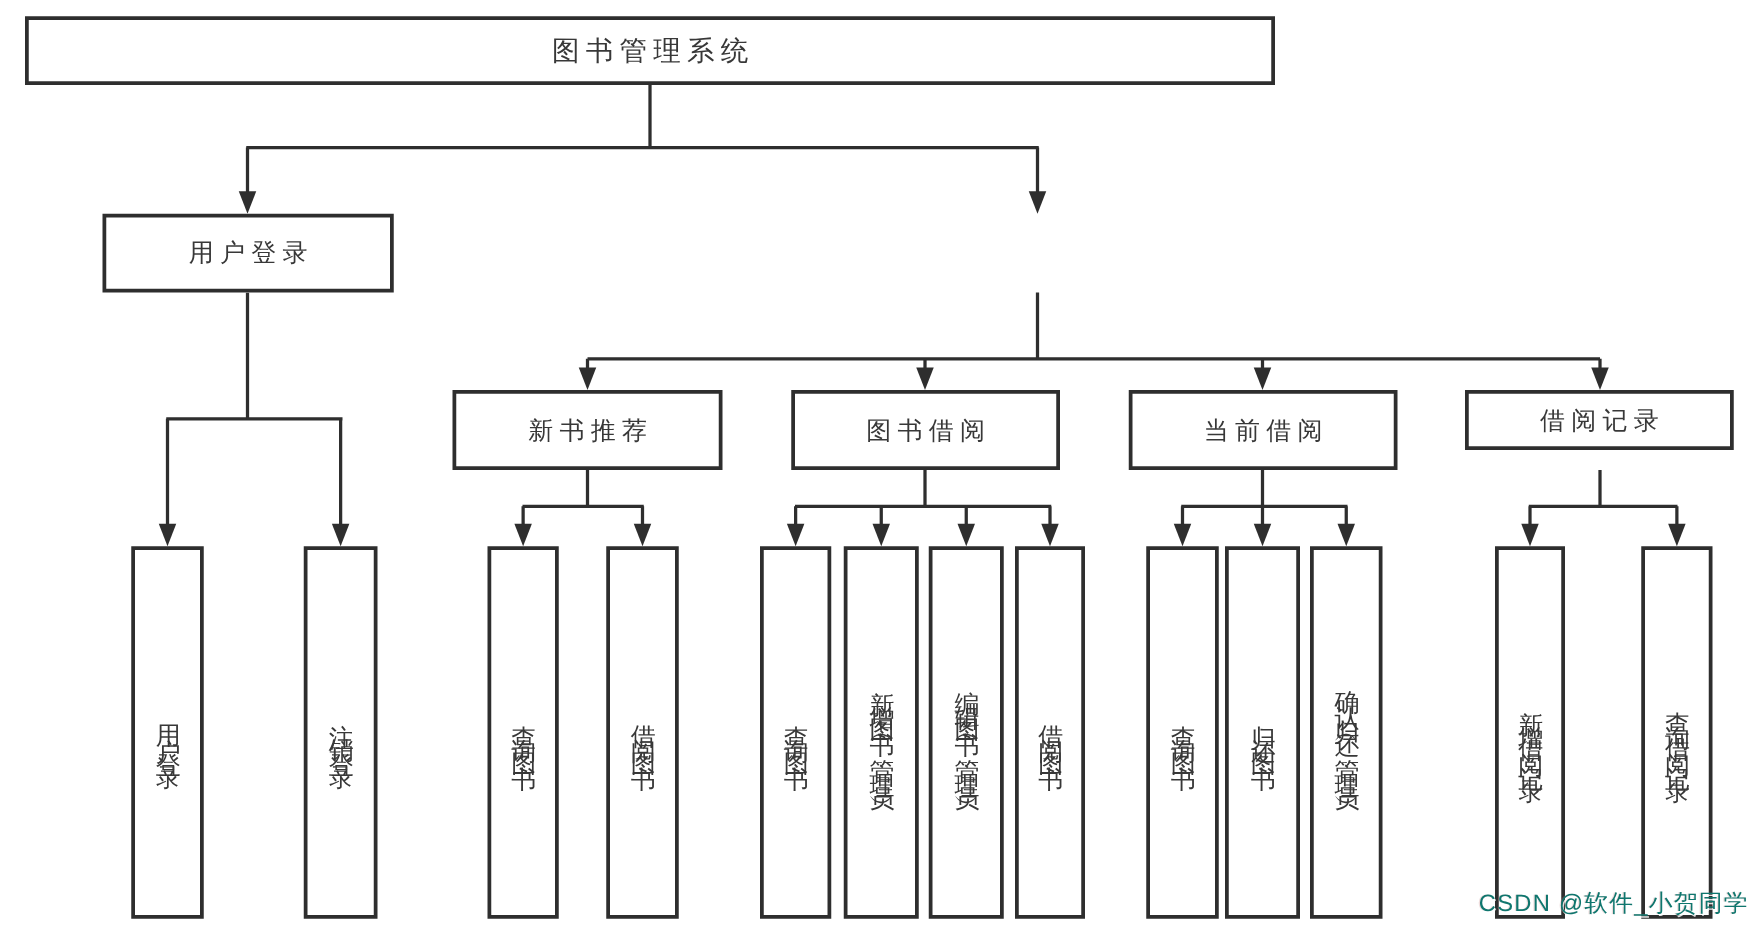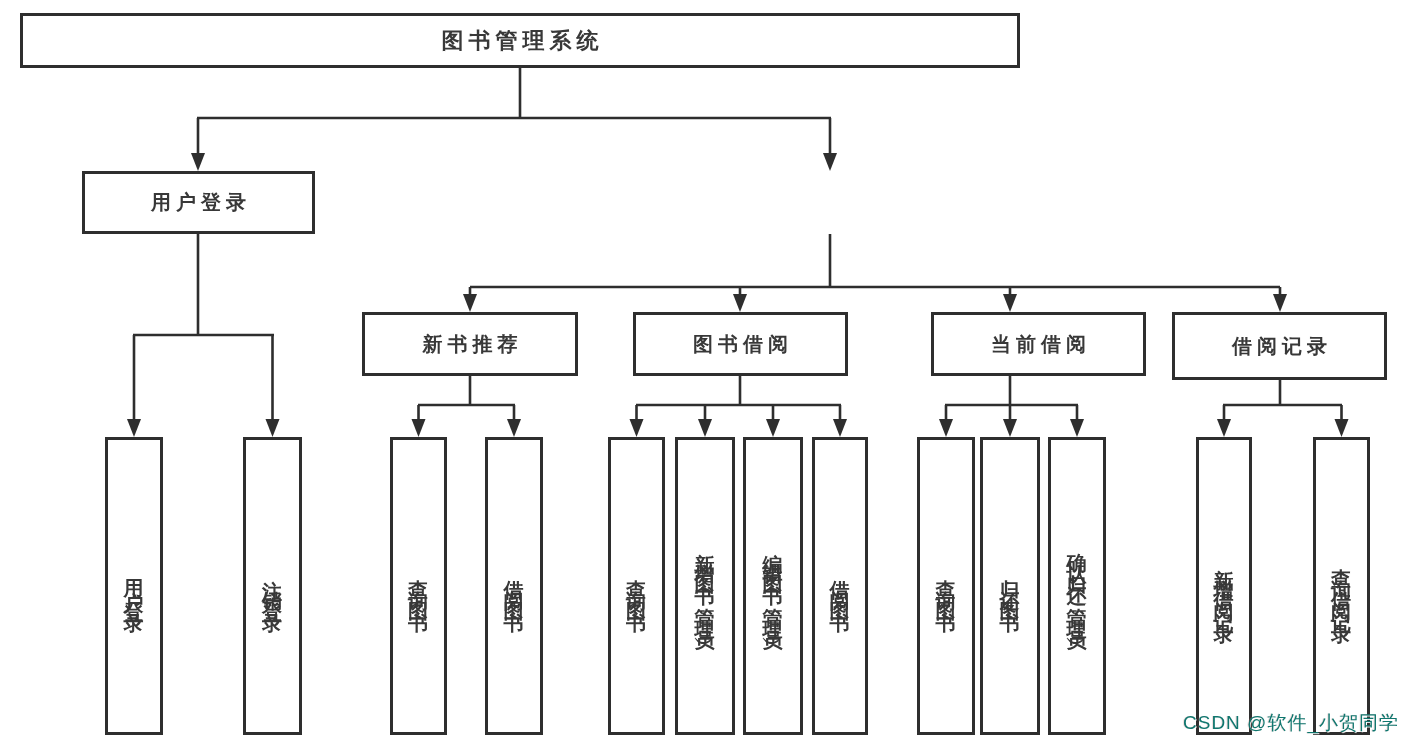--- a/index.html
+++ b/index.html
@@ -19,21 +19,20 @@
   .box {
     position: absolute;
     box-sizing: border-box;
     background: #ffffff;
     border: 3px solid #2e2e2e;
     display: flex;
     align-items: center;
     justify-content: center;
     color: #383838;
     text-align: center;
-    font-weight: bold;
   }
   .hlabel {
     font-size: 20px;
     letter-spacing: 5px;
     text-indent: 5px; 
     white-space: nowrap;
   }
   .root-label {
     font-size: 22px;
     letter-spacing: 5px;
@@ -102,22 +101,22 @@
       <polygon points="1334.5,419 1348.5,419 1341.5,437"></polygon>
     </g>
   </svg>
 
   <div class="box root-label" style="left:20px; top:13px; width:1000px; height:55px;">图书管理系统</div>
 
   <div class="box hlabel" style="left:82px; top:171px; width:233px; height:63px;">用户登录</div>
 
   <div class="box hlabel" style="left:633px; top:312px; width:215px; height:64px;">图书借阅</div>
   <div class="box hlabel" style="left:362px; top:312px; width:216px; height:64px;">新书推荐</div>
-  <div class="box hlabel" style="left:903px; top:312px; width:215px; height:64px;margin-left:28px;">当前借阅</div>
-  <div class="box hlabel" style="left:1172px; top:312px; width:215px; height:68px;">借阅记录</div>
+  <div class="box hlabel" style="left:903px; top:312px; width:215px; height:64px;">当前借阅</div>
+  <div class="box hlabel" style="left:1172px; top:312px; width:215px; height:48px;">借阅记录</div>
 
   <div class="box vbox" style="left:105px; top:437px; width:58px; height:298px;">用户登录</div>
   <div class="box vbox" style="left:243px; top:437px; width:59px; height:298px;">注销登录</div>
 
   <div class="box vbox" style="left:390px; top:437px; width:57px; height:298px;">查询图书</div>
   <div class="box vbox" style="left:485px; top:437px; width:58px; height:298px;">借阅图书</div>
 
   <div class="box vbox" style="left:608px; top:437px; width:57px; height:298px;">查询图书</div>
   <div class="box vbox" style="left:675px; top:437px; width:60px; height:298px;">新增图书（管理员）</div>
   <div class="box vbox" style="left:743px; top:437px; width:60px; height:298px;">编辑图书（管理员）</div>

